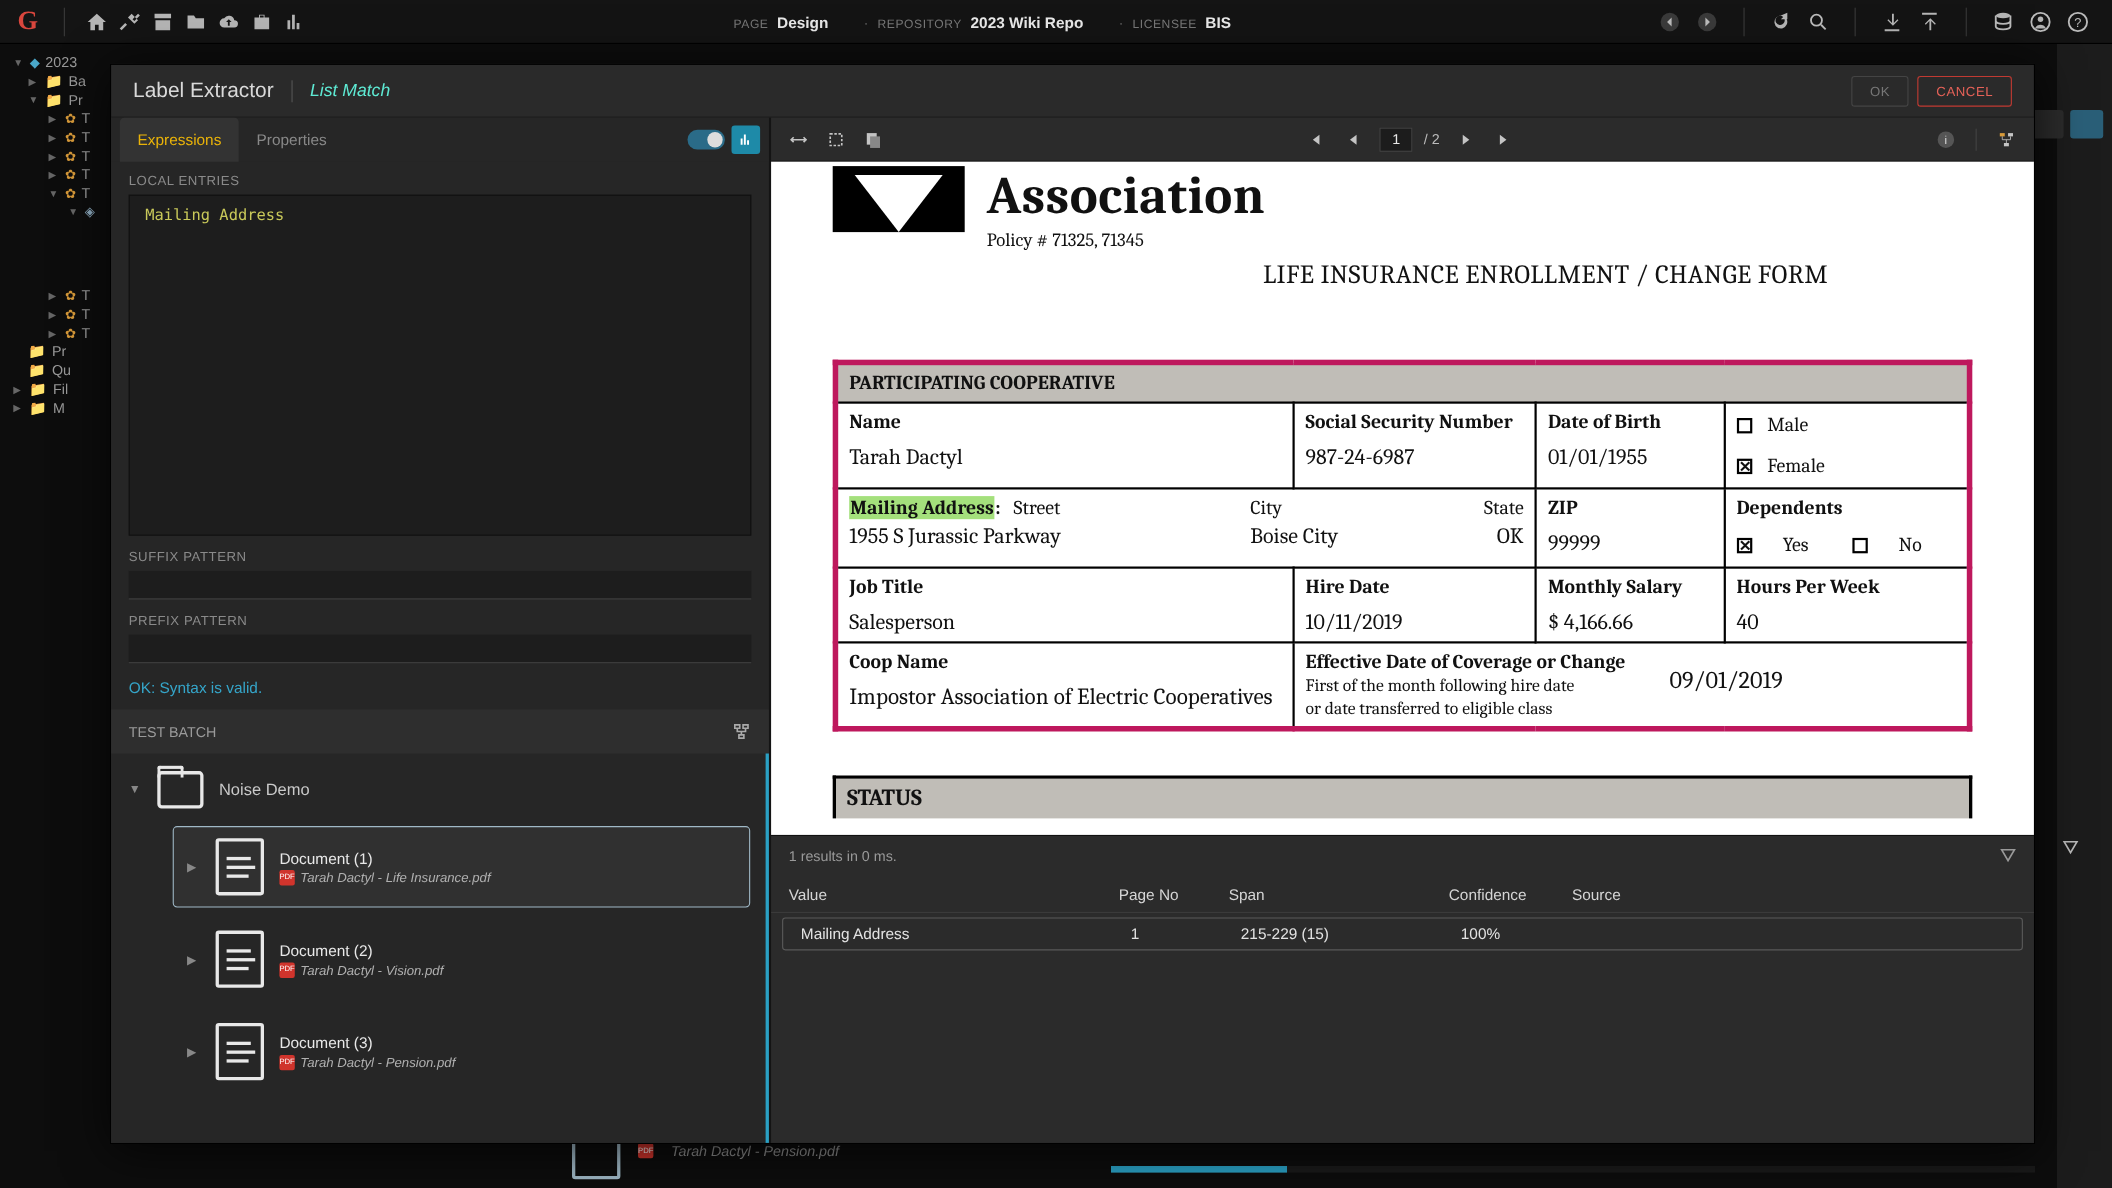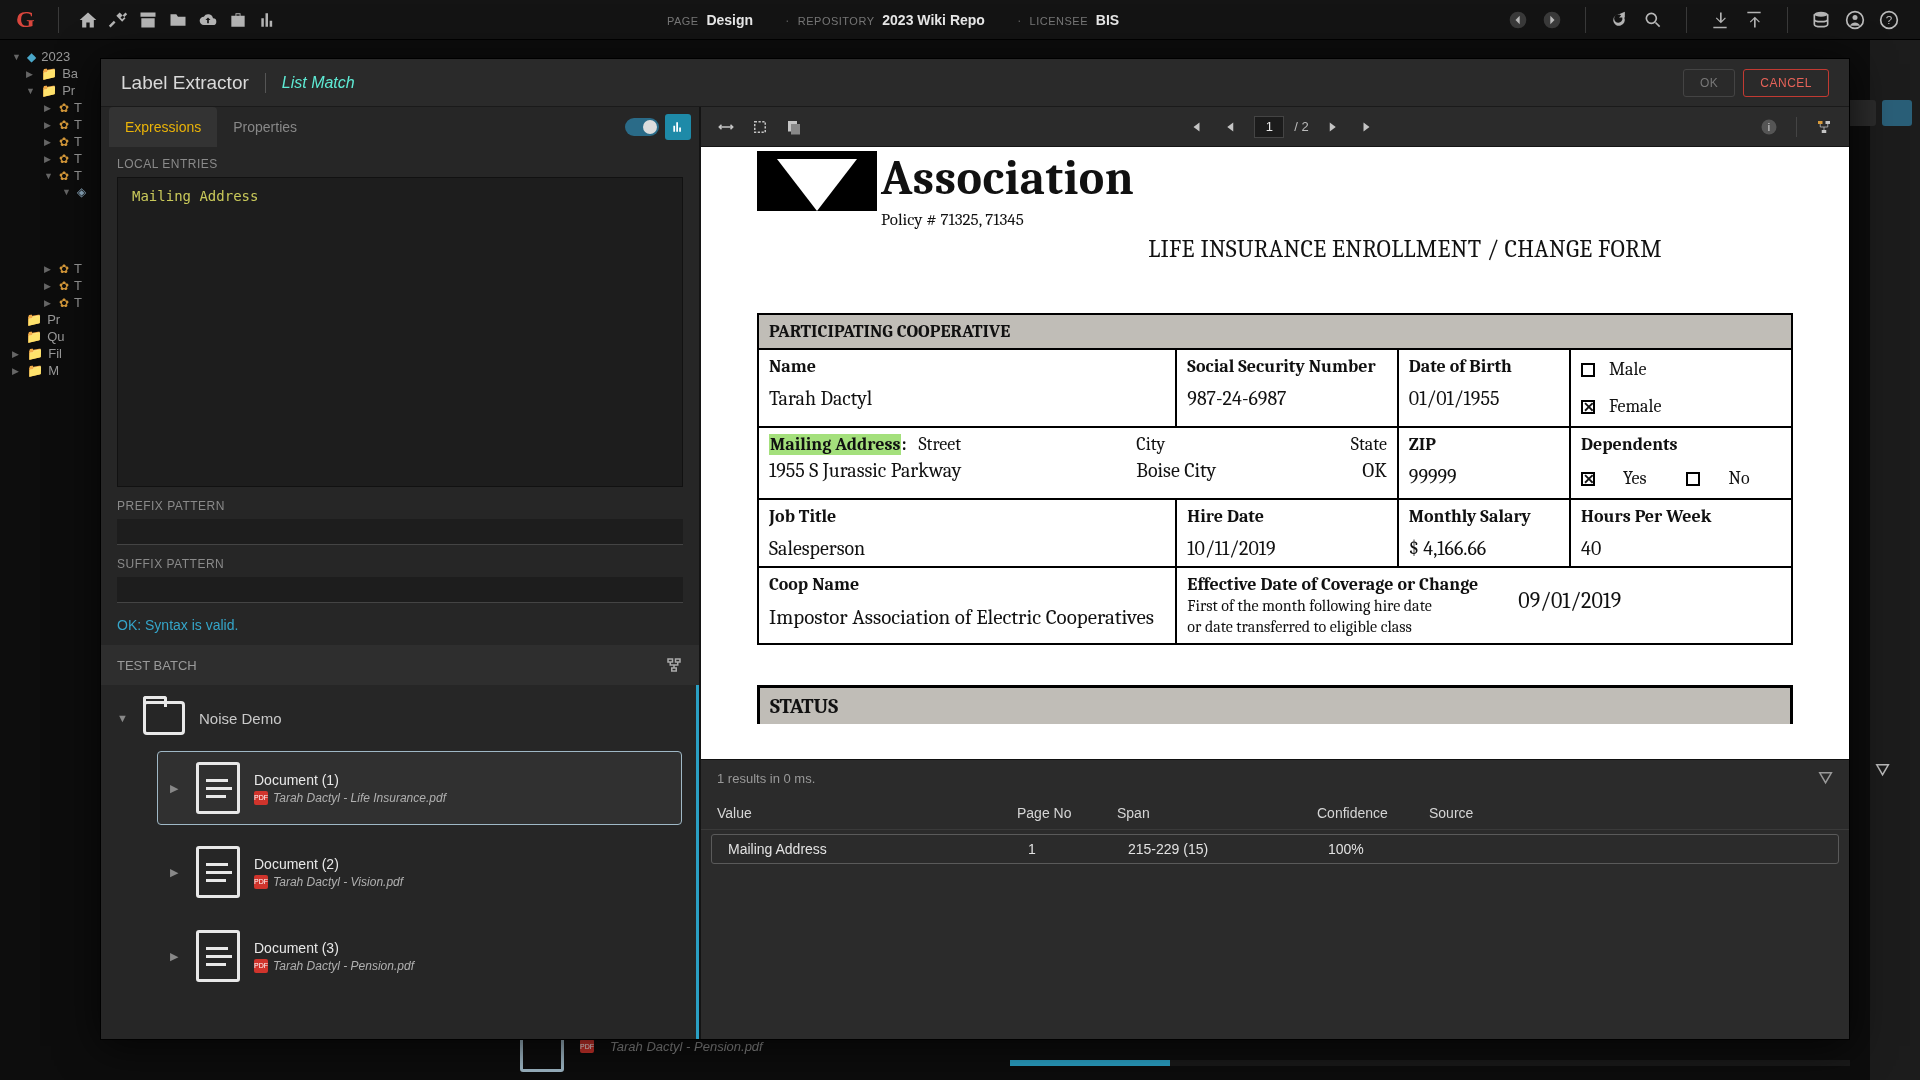--- a/index.html
+++ b/index.html
@@ -207,35 +207,35 @@
   color:#e8e8e8; text-align:center; font-size:13px;
 }
 .page-total { color:#bbb; font-size:13px; }
 
 .document-view {
   flex:1; background:#fff; overflow:hidden; position:relative;
   padding:0 56px;
   font-family: Cambria, Georgia, serif;
   color:#111;
 }
-.form-header { padding-top:4px; display:flex; align-items:flex-start; gap:4px; }
+.form-header { padding-top:4px; display:flex; align-items:flex-start; gap:20px; }
 .logo-box { width:120px; height:60px; background:#000; display:flex; align-items:flex-end; justify-content:center;}
 .logo-box .tri {
   width:0; height:0;
   border-left:40px solid transparent;
   border-right:40px solid transparent;
   border-top:52px solid #fff;
 }
 .assoc { font-size:48px; font-weight:800; letter-spacing:.5px; }
 .policy-line { font-size:17px; margin-top:4px; }
 .form-title { text-align:center; font-size:24px; margin-top:6px; letter-spacing:.3px; margin-left:260px;}
 
 table.form {
-  width:100%; border-collapse:collapse; margin-top:50px;
-  border:2px solid #be185d;
+  width:100%; border-collapse:collapse; margin-top:64px;
+  border:5px solid #be185d;
 }
 table.form th, table.form td {
   border:2px solid #000; padding:6px 10px; vertical-align:top;
   font-size:18px;
 }
 .hdr-row th {
   background:#c0bdb7; text-align:left; font-size:21px; padding:8px 10px;
 }
 .lbl { font-weight:700; font-size:18px; }
 .val { font-weight:400; font-size:20px; padding-top:4px; display:block;}
@@ -515,25 +515,25 @@
             </svg>
           </div>
       </div>
 
       <div class="section-label">LOCAL ENTRIES</div>
       <div class="entries-box">
         <div class="entry-line">Mailing Address</div>
       </div>
 
       <div class="pattern-row">
+        <div class="label">SUFFIX PATTERN</div>
+        <div class="pattern-input"></div>
+      </div>
+      <div class="pattern-row">
         <div class="label">PREFIX PATTERN</div>
-        <div class="pattern-input"></div>
-      </div>
-      <div class="pattern-row">
-        <div class="label">SUFFIX PATTERN</div>
         <div class="pattern-input"></div>
       </div>
 
       <div class="syntax-status">OK: Syntax is valid.</div>
 
       <div class="test-batch-header">
         <span>TEST BATCH</span>
         <svg viewBox="0 0 24 24">
             <path d="M4 4h6v4H4zM14 4h6v4h-6zM9 16h6v4H9zM7 8v4h10V8M12 12v4" stroke="#aaa" fill="none" stroke-width="2"></path>
           </svg>

